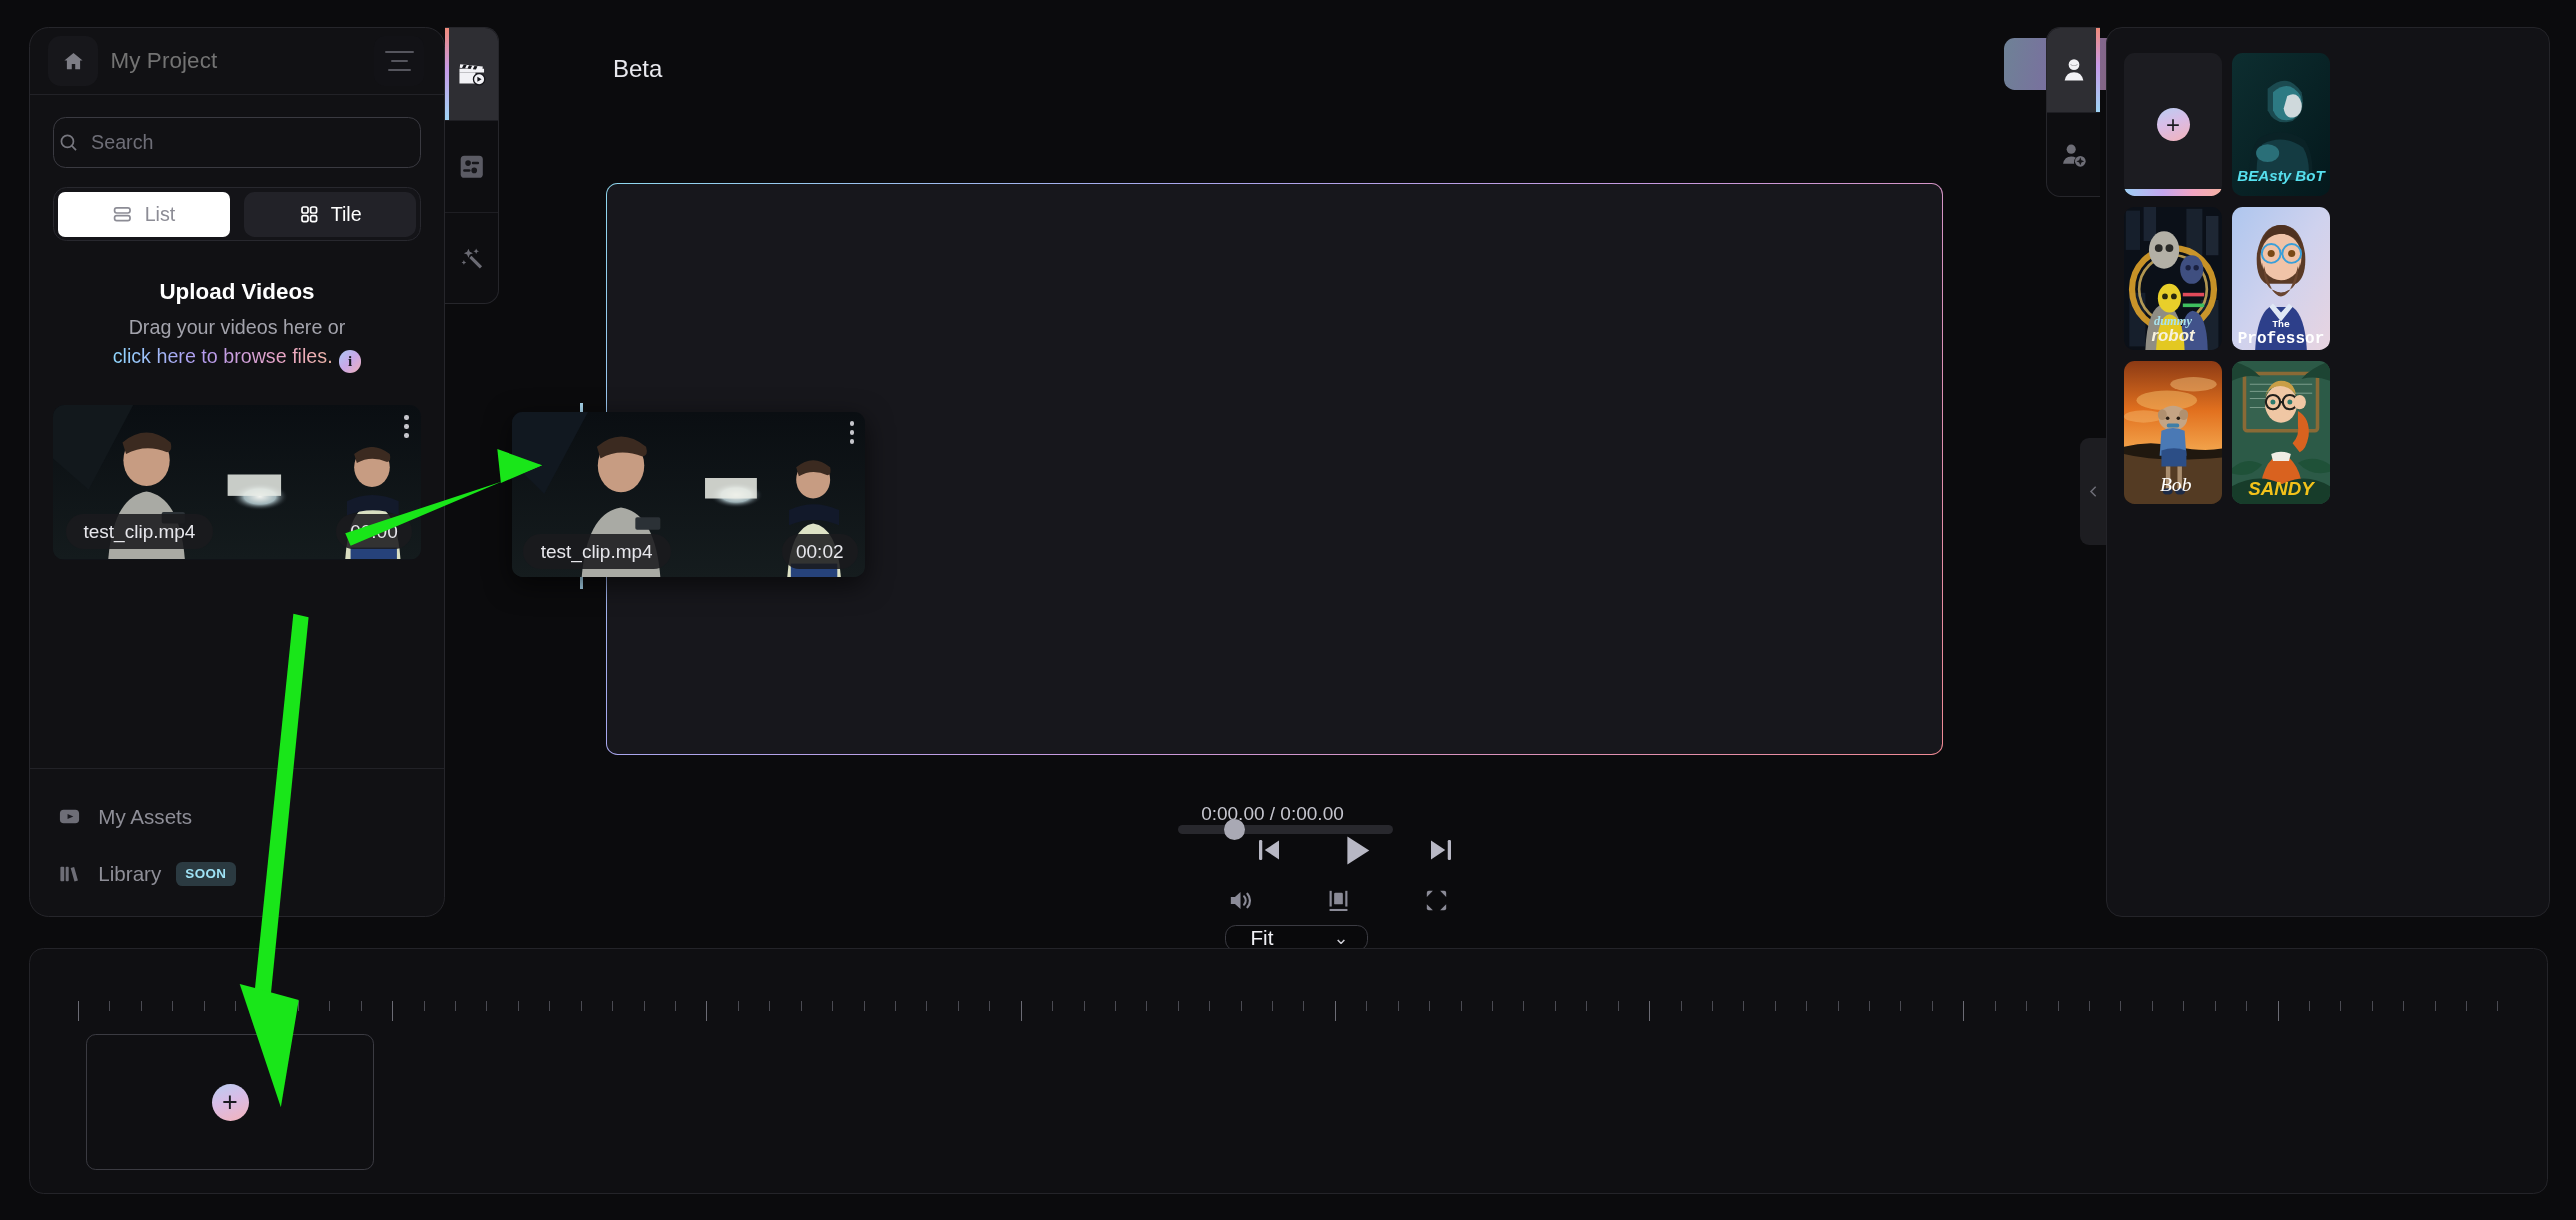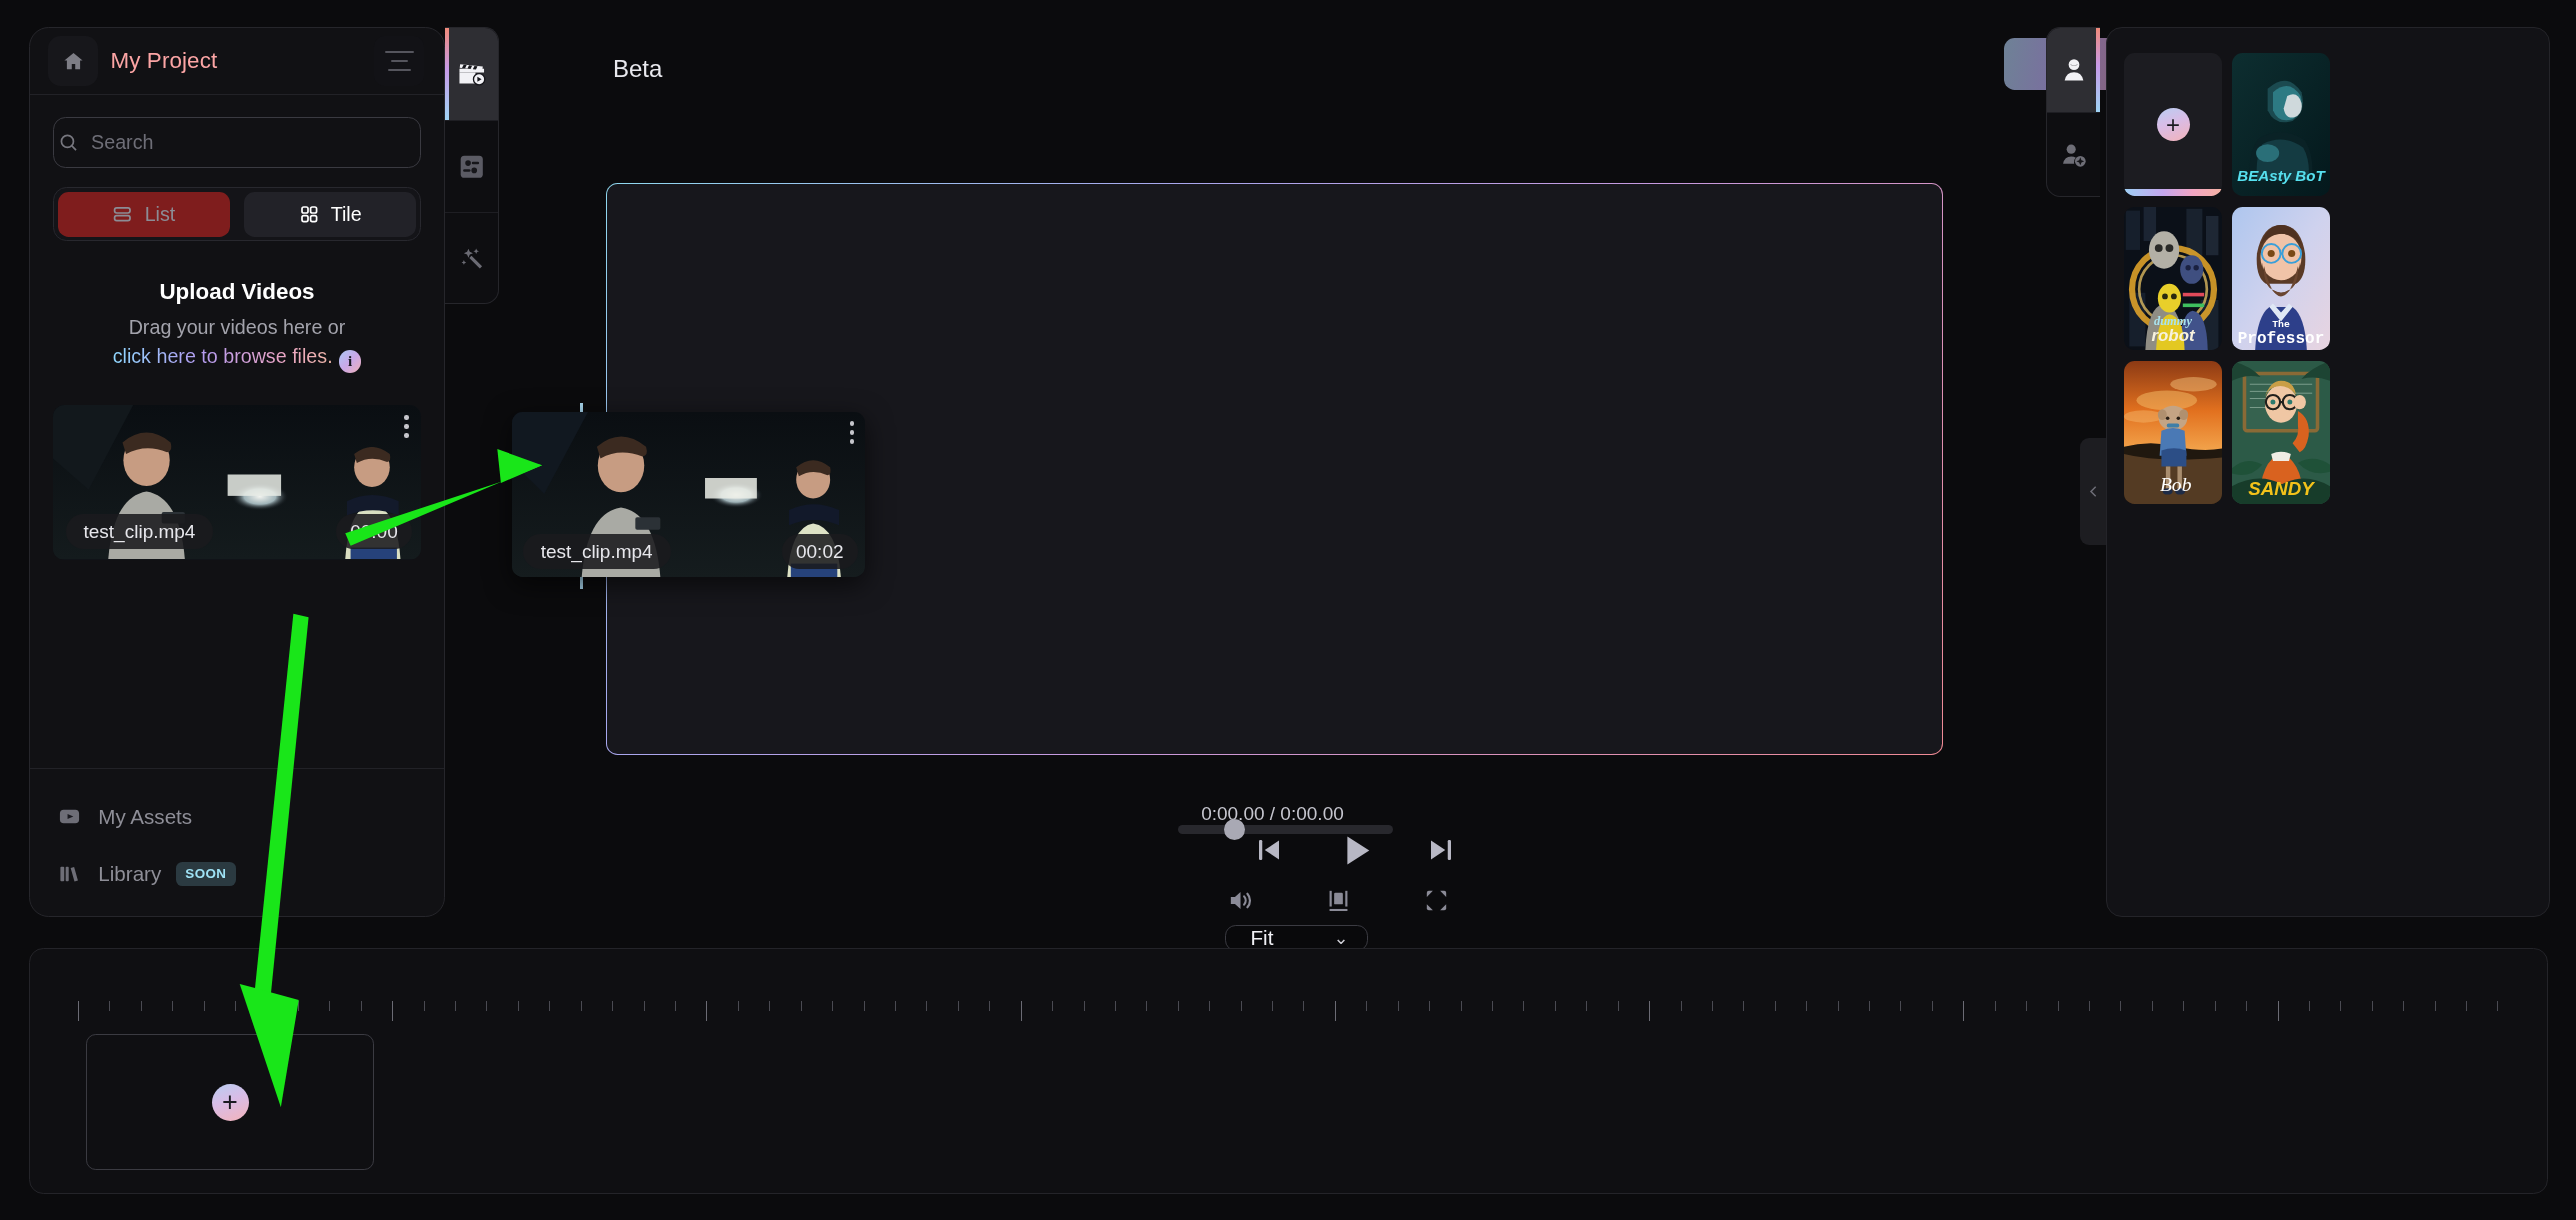--- a/index.html
+++ b/index.html
@@ -29,21 +29,21 @@
     padding: 0 19.7px 0 18px;
     border-bottom: 0.9px solid #222227;
   }
   .home-btn {
     width: 50px; height: 50px; border-radius: 12.5px;
     background: #17171b;
     display: flex; align-items: center; justify-content: center;
   }
   .home-btn svg { width: 23px; height: 23px; fill: #7d7d85; }
   .proj-title {
-    margin-left: 12.5px; color: #fca5a5; font-size: 22.4px; letter-spacing: 0.1px;
+    margin-left: 12.5px; color: #737373; font-size: 22.4px; letter-spacing: 0.1px;
   }
   .ham {
     margin-left: auto; width: 50px; height: 50px; border-radius: 10.7px;
     background: #121216;
     display: flex; flex-direction: column; align-items: center; justify-content: center; gap: 6.3px;
   }
   .ham i { display: block; height: 2.7px; background: #55555d; border-radius: 1.8px; }
   .ham i:nth-child(1){ width: 29.5px; }
   .ham i:nth-child(2){ width: 17px; }
   .ham i:nth-child(3){ width: 23px; }
@@ -64,21 +64,21 @@
 
   .seg {
     margin-top: 19.7px; height: 54px; background: #141418;
     border: 0.9px solid #28282e; border-radius: 13.4px;
     display: flex; padding: 3.6px; gap: 3.6px;
   }
   .seg-btn {
     flex: 1; border-radius: 10.7px; display: flex; align-items: center;
     justify-content: center; gap: 11.6px; font-size: 19.7px; cursor: pointer;
   }
-  .seg-btn.inactive { background: #7f1d1d; color: #8c8c95; }
+  .seg-btn.inactive { background: #ffffff; color: #8c8c95; border-radius: 7px; }
   .seg-btn.active { background: #222228; color: #ffffff; margin-left: 10px; }
   .seg-btn svg { width: 20.6px; height: 20.6px; }
   .seg-btn.inactive svg { stroke: #8c8c95; fill: none; stroke-width: 2; }
   .seg-btn.active svg { stroke: #ffffff; fill: none; stroke-width: 2; }
 
   .upload-zone { margin-top: 38px; text-align: center; }
   .upload-title { font-size: 22.4px; font-weight: bold; color: #ffffff; }
   .upload-sub { margin-top: 8px; font-size: 19.7px; color: #a3a3ac; line-height: 1.45; }
   .upload-link {
     background: linear-gradient(90deg,#8fd7ff 0%,#b39bf0 40%,#e8a4c8 75%,#f1b7a8 100%);

